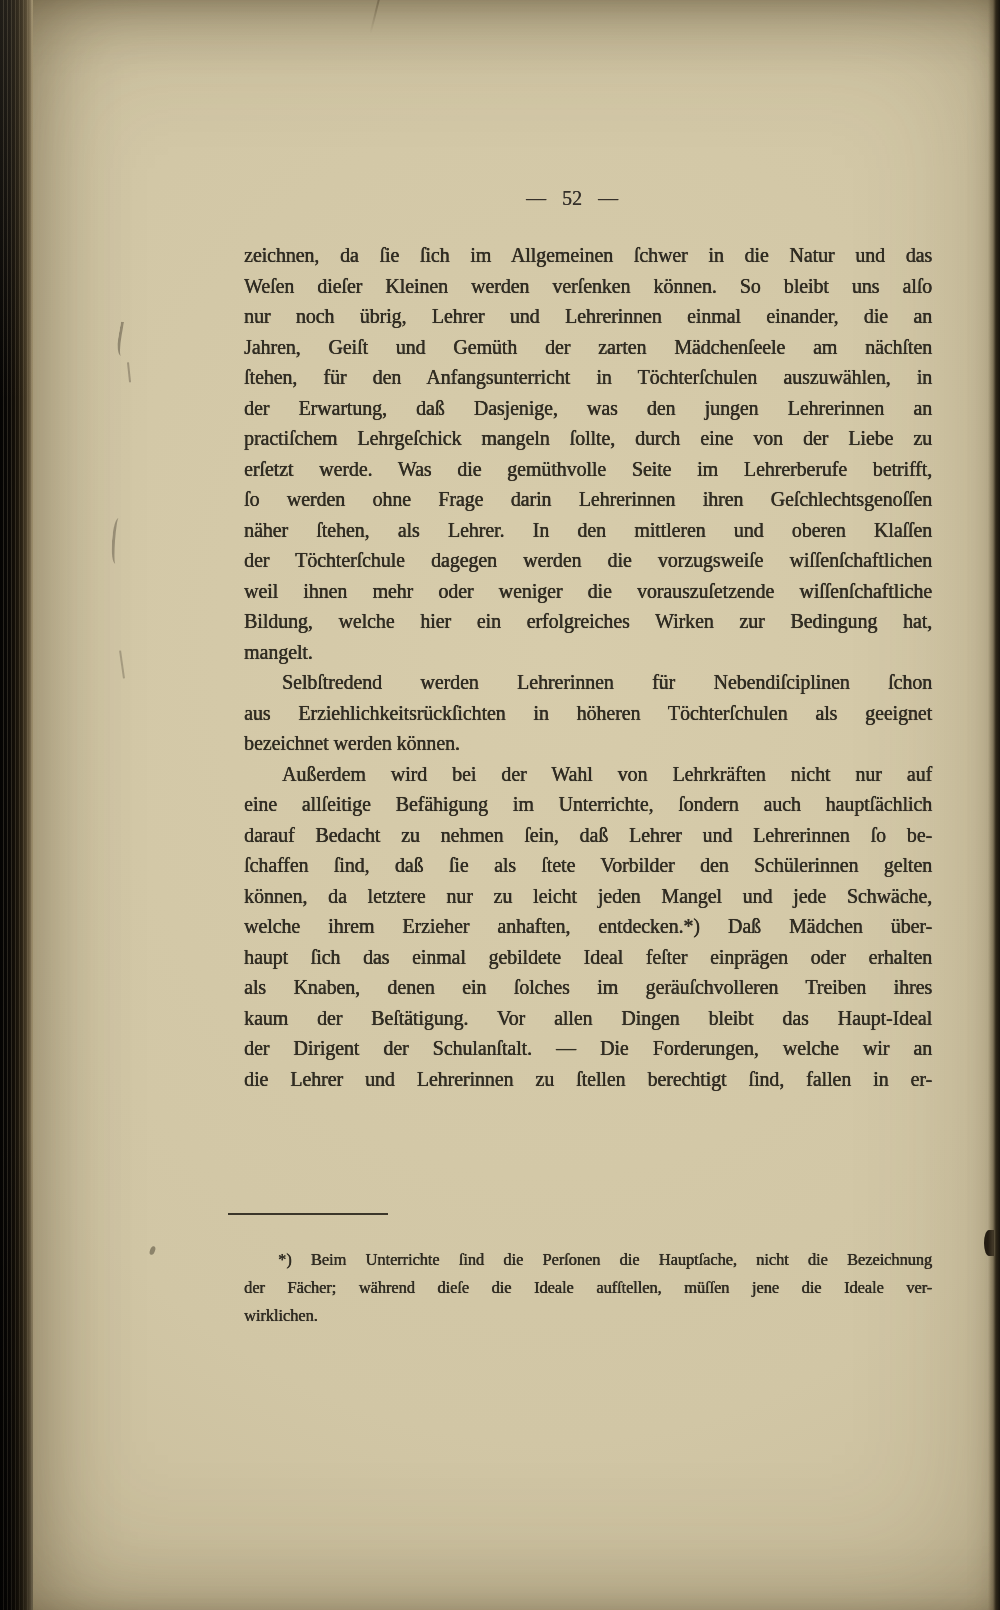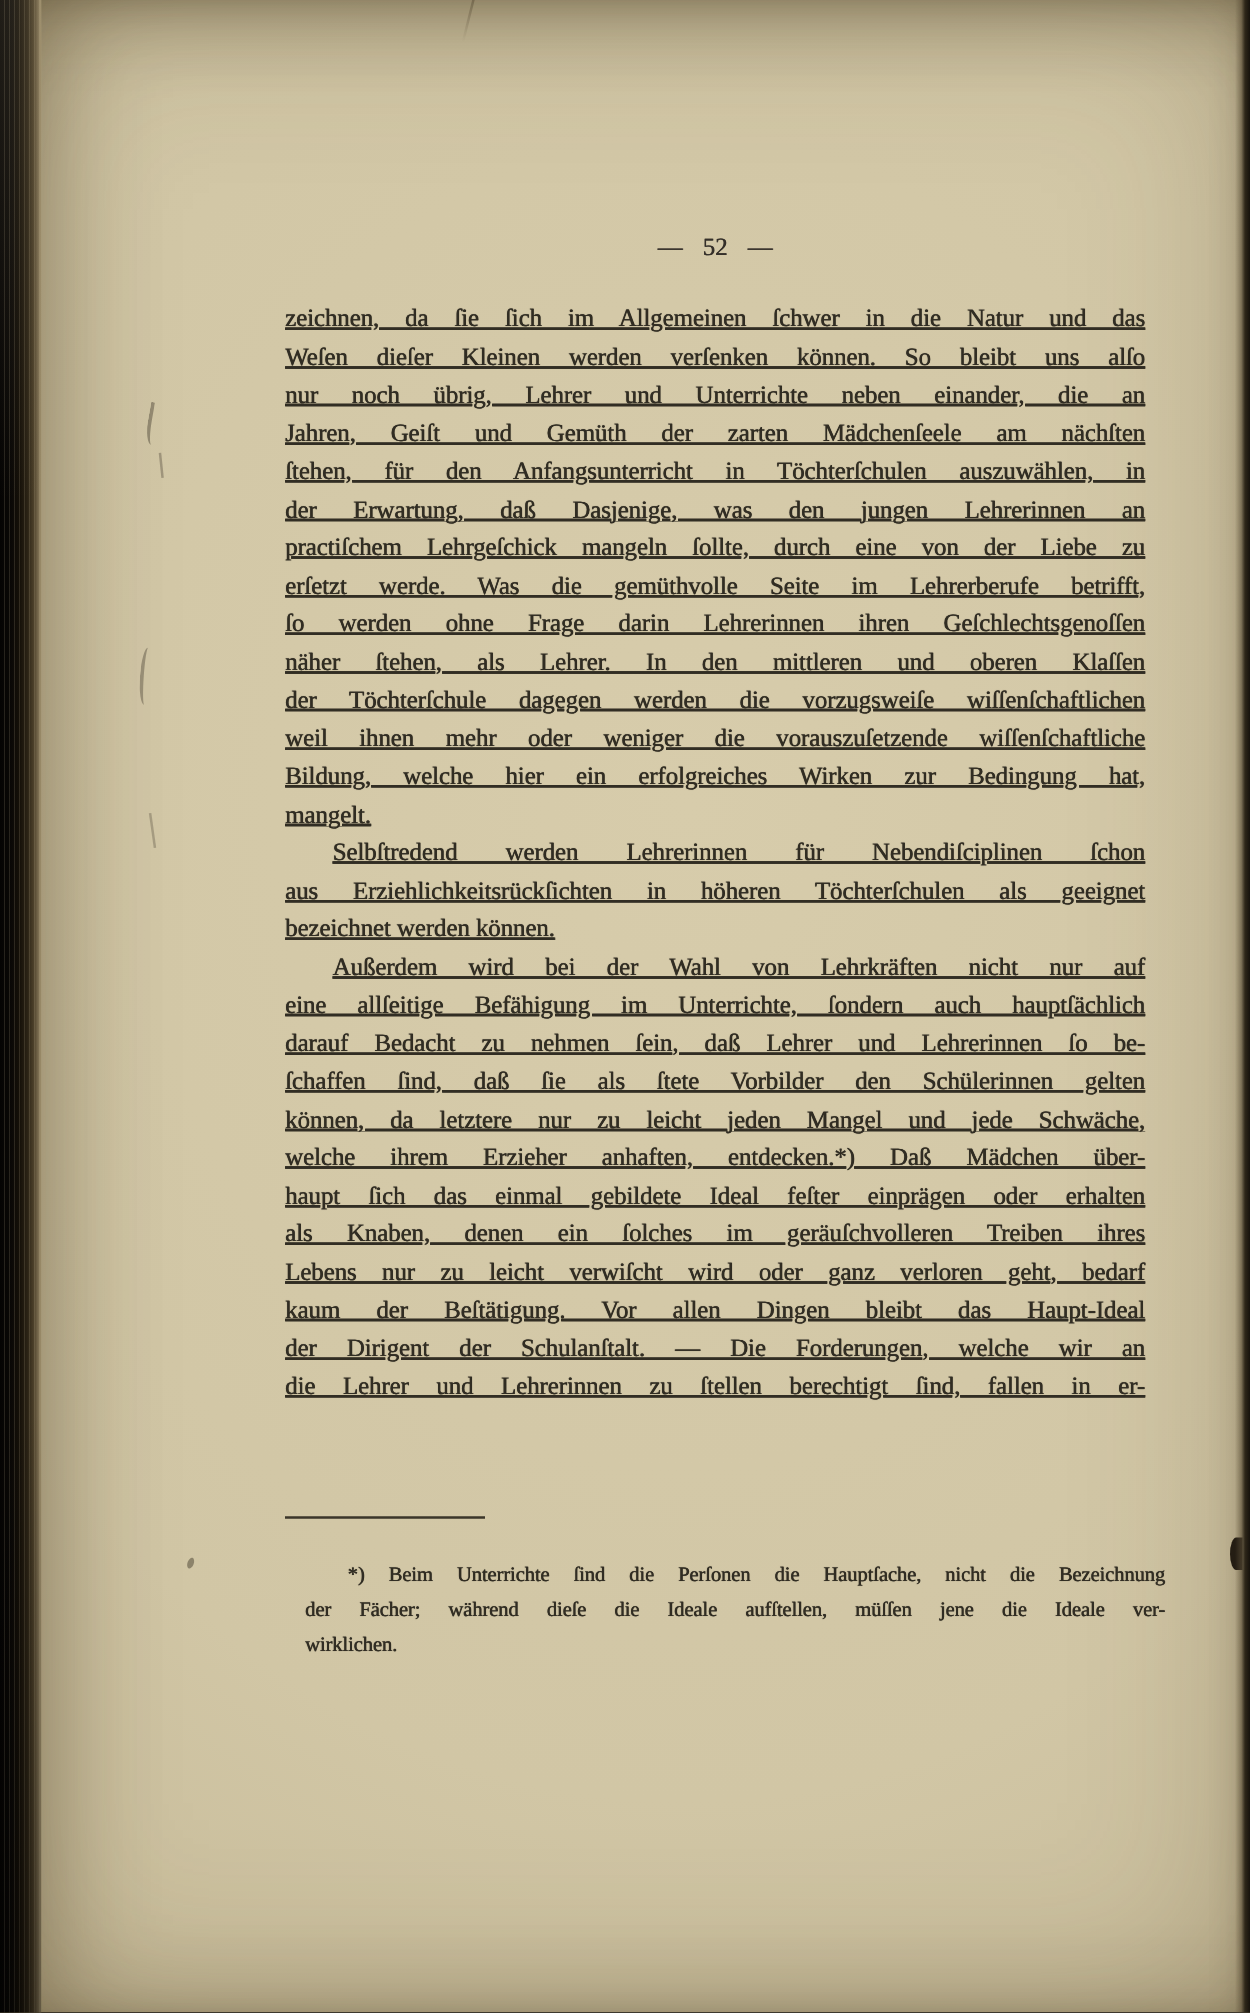--- a/index.html
+++ b/index.html
@@ -48,21 +48,21 @@
   .pagenum {
     position: absolute;
     top: 187px; left: 228px; width: 688px;
     display: flex; justify-content: center; align-items: center; gap: 16px;
     font-size: 20px;
     color: #35302a;
     text-shadow: 0.3px 0 0 currentColor;
   }
   .textblock {
     position: absolute;
-    top: 240px; left: 228px; width: 688px; text-decoration: underline;
+    top: 240px; left: 244px; width: 688px;
   }
   .line {
     text-align: justify;
     text-align-last: justify;
     letter-spacing: -0.1px;
     text-shadow: 0.35px 0 0 currentColor, 0 0 0.8px rgba(49,45,36,0.55);
   }
   .line.last { text-align-last: left; }
   .para .line { font-size: 20px; line-height: 30.5px; }
   .para .line.first { text-indent: 38px; }
@@ -96,21 +96,21 @@
     <div class="pagenum">
       <span>—</span>
       <span>52</span>
       <span>—</span>
     </div>
 
     <div class="textblock">
         <div class="para">
           <div class="line">zeichnen, da ſie ſich im Allgemeinen ſchwer in die Natur und das</div>
           <div class="line">Weſen dieſer Kleinen werden verſenken können. So bleibt uns alſo</div>
-          <div class="line">nur noch übrig, Lehrer und Unterrichte neben einander, die an</div>
+          <div class="line">nur noch übrig, Lehrer und Lehrerinnen einmal einander, die an</div>
           <div class="line">Jahren, Geiſt und Gemüth der zarten Mädchenſeele am nächſten</div>
           <div class="line">ſtehen, für den Anfangsunterricht in Töchterſchulen auszuwählen, in</div>
           <div class="line">der Erwartung, daß Dasjenige, was den jungen Lehrerinnen an</div>
           <div class="line">practiſchem Lehrgeſchick mangeln ſollte, durch eine von der Liebe zu</div>
           <div class="line">erſetzt werde. Was die gemüthvolle Seite im Lehrerberufe betrifft,</div>
           <div class="line">ſo werden ohne Frage darin Lehrerinnen ihren Geſchlechtsgenoſſen</div>
           <div class="line">näher ſtehen, als Lehrer. In den mittleren und oberen Klaſſen</div>
           <div class="line">der Töchterſchule dagegen werden die vorzugsweiſe wiſſenſchaftlichen</div>
           <div class="line">weil ihnen mehr oder weniger die vorauszuſetzende wiſſenſchaftliche</div>
           <div class="line">Bildung, welche hier ein erfolgreiches Wirken zur Bedingung hat,</div>
@@ -123,21 +123,20 @@
         </div>
         <div class="para">
           <div class="line first">Außerdem wird bei der Wahl von Lehrkräften nicht nur auf</div>
           <div class="line">eine allſeitige Befähigung im Unterrichte, ſondern auch hauptſächlich</div>
           <div class="line">darauf Bedacht zu nehmen ſein, daß Lehrer und Lehrerinnen ſo be-</div>
           <div class="line">ſchaffen ſind, daß ſie als ſtete Vorbilder den Schülerinnen gelten</div>
           <div class="line">können, da letztere nur zu leicht jeden Mangel und jede Schwäche,</div>
           <div class="line">welche ihrem Erzieher anhaften, entdecken.*) Daß Mädchen über-</div>
           <div class="line">haupt ſich das einmal gebildete Ideal feſter einprägen oder erhalten</div>
           <div class="line">als Knaben, denen ein ſolches im geräuſchvolleren Treiben ihres</div>
-          <div class="line">Lebens nur zu leicht verwiſcht wird oder ganz verloren geht, bedarf</div>
           <div class="line">kaum der Beſtätigung. Vor allen Dingen bleibt das Haupt-Ideal</div>
           <div class="line">der Dirigent der Schulanſtalt. — Die Forderungen, welche wir an</div>
           <div class="line">die Lehrer und Lehrerinnen zu ſtellen berechtigt ſind, fallen in er-</div>
         </div>
       </div>
 
     <div class="fn-rule"></div>
 
     <div class="footnote">
         <div class="line fn-line first">*) Beim Unterrichte ſind die Perſonen die Hauptſache, nicht die Bezeichnung</div>

